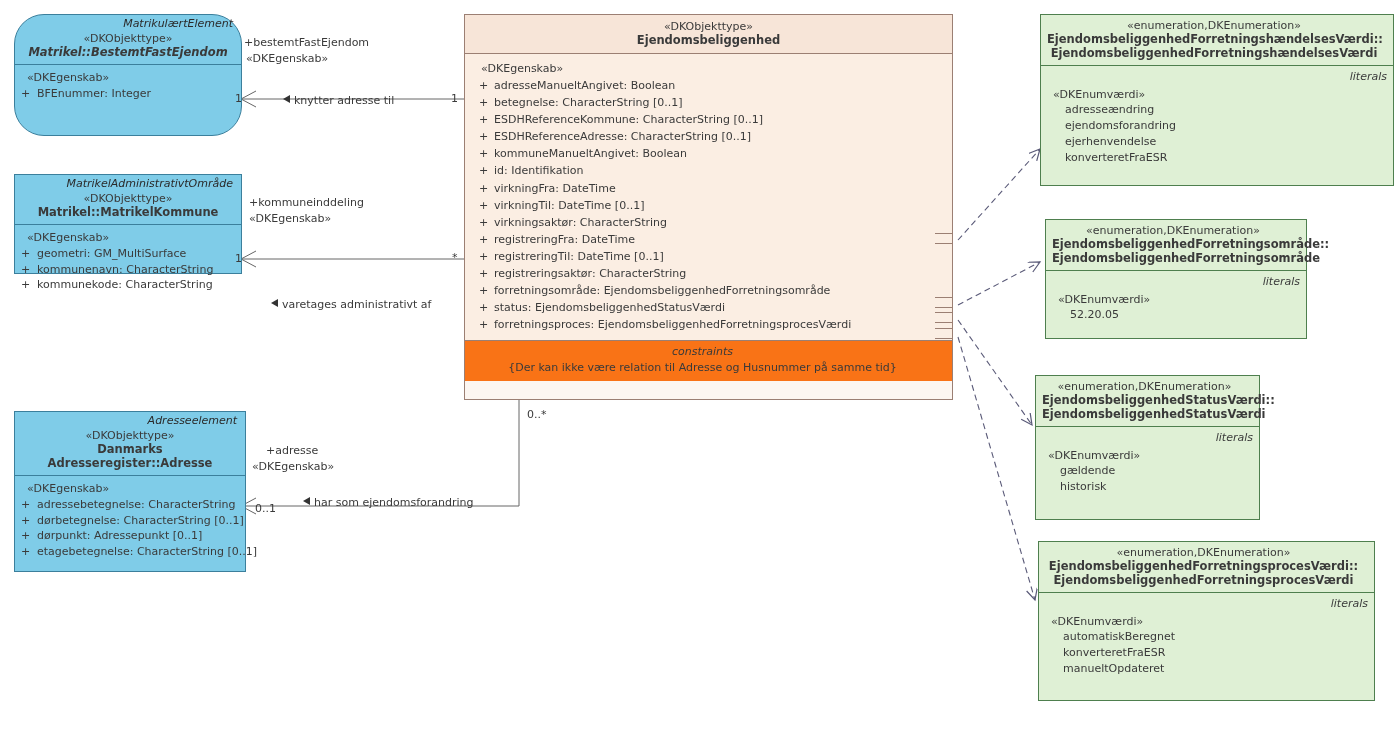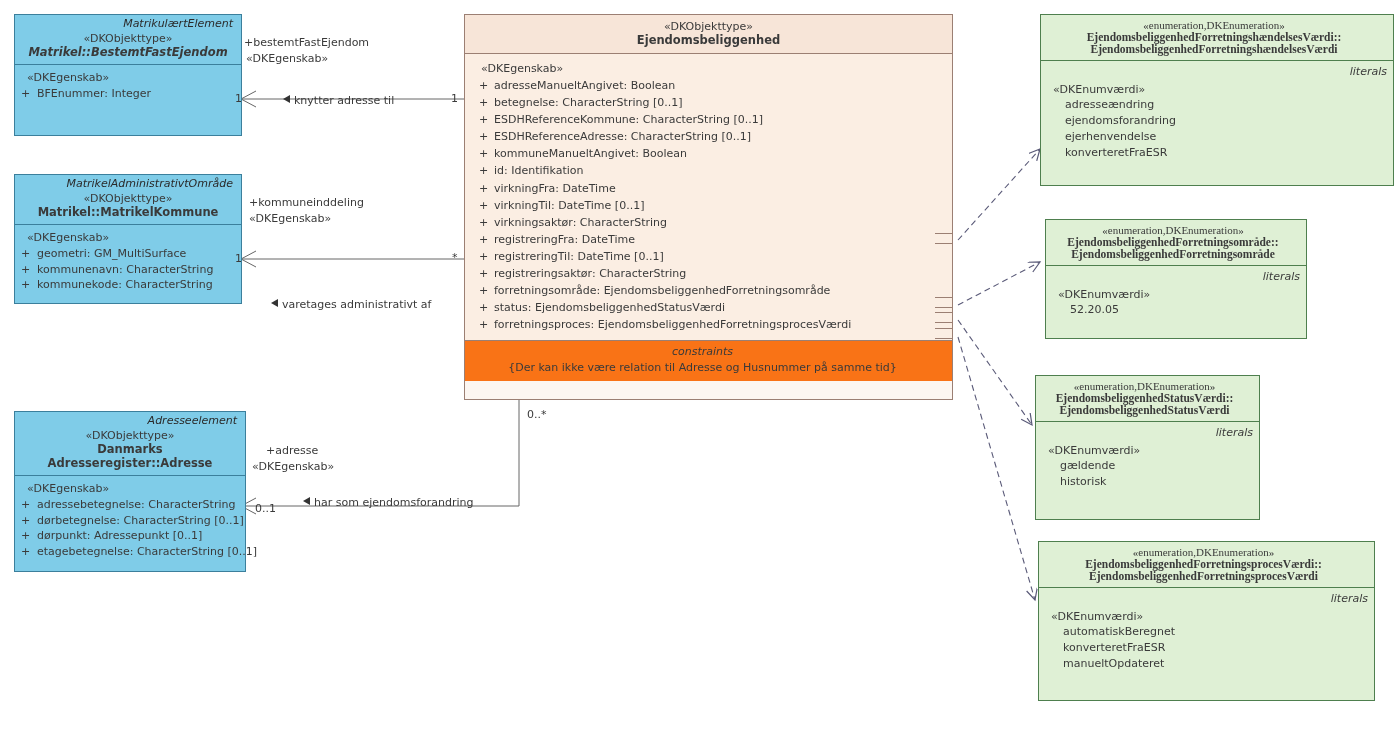--- a/index.html
+++ b/index.html
@@ -51,21 +51,21 @@
   .main .prop{padding-left:8px;line-height:17px;}
   .main .constraints{
     border-top:1px solid #9b7f73;background:#f97316;
     padding:4px 20px 7px 8px;
   }
   .main .ctitle{text-align:center;font-style:italic;font-size:11px;}
   .main .cbody{text-align:center;font-size:11px;padding-top:3px;}
 
   
   .green{background:#DFF0D5;border:1px solid #4e7f4e;}
-  .green .hdr{border-bottom:1px solid #4e7f4e;padding:4px 12px 5px 6px;font-family:Liberation Serif, serif;}
+  .green .hdr{border-bottom:1px solid #4e7f4e;padding:4px 12px 5px 6px;}
   .green .sect{padding:4px 6px 7px 6px;}
   .green .littitle{text-align:right;font-style:italic;font-size:11px;padding-bottom:4px;}
   .green .stereo2{padding-left:6px;line-height:15px;}
   .green .lit{padding-left:18px;line-height:16px;white-space:nowrap;}
 
   
   .lbl{position:absolute;white-space:nowrap;font-size:11px;color:#3a3a3a;}
   .lbl.role{line-height:14px;}
   .lbl.mult{font-size:11px;}
   .lbl.assoc{font-size:11px;}
@@ -114,35 +114,35 @@
       <line x1="958" y1="305" x2="1040" y2="262" stroke="#5a5a78" stroke-width="1.1" stroke-dasharray="6,4" marker-end="url(#openArrow)"></line>
     </g>
     <g>
       <line x1="958" y1="320" x2="1032" y2="425" stroke="#5a5a78" stroke-width="1.1" stroke-dasharray="6,4" marker-end="url(#openArrow)"></line>
     </g>
     <g>
       <line x1="958" y1="337" x2="1035" y2="600" stroke="#5a5a78" stroke-width="1.1" stroke-dasharray="6,4" marker-end="url(#openArrow)"></line>
     </g>
   </svg>
 
-  <div class="uml blue" style="left:14px;top:14px;width:228px;height:122px;">
+  <div class="uml blue" style="left:14px;top:14px;width:228px;height:122px;border-radius:30px;">
     <div class="basecls">MatrikulærtElement</div>
     <div class="hdr" style="padding-top:1px;">
       <div class="stereo">«DKObjekttype»</div>
       <div class="cname ital">Matrikel::BestemtFastEjendom</div>
     </div>
     <div class="sect">
       <div class="prop">«DKEgenskab»</div>
       <div class="attr">
         <span class="vis">+</span><span>BFEnummer: Integer</span>
       </div>
     </div>
   </div>
 
-  <div class="uml blue" style="left:14px;top:174px;width:228px;height:130px;">
+  <div class="uml blue" style="left:14px;top:174px;width:228px;height:100px;">
     <div class="basecls">MatrikelAdministrativtOmråde</div>
     <div class="hdr" style="padding-top:1px;">
       <div class="stereo">«DKObjekttype»</div>
       <div class="cname">Matrikel::MatrikelKommune</div>
     </div>
     <div class="sect">
       <div class="prop">«DKEgenskab»</div>
       <div class="attr"><span class="vis">+</span><span>geometri: GM_MultiSurface</span></div>
       <div class="attr"><span class="vis">+</span><span>kommunenavn: CharacterString</span></div>
       <div class="attr"><span class="vis">+</span><span>kommunekode: CharacterString</span></div>

